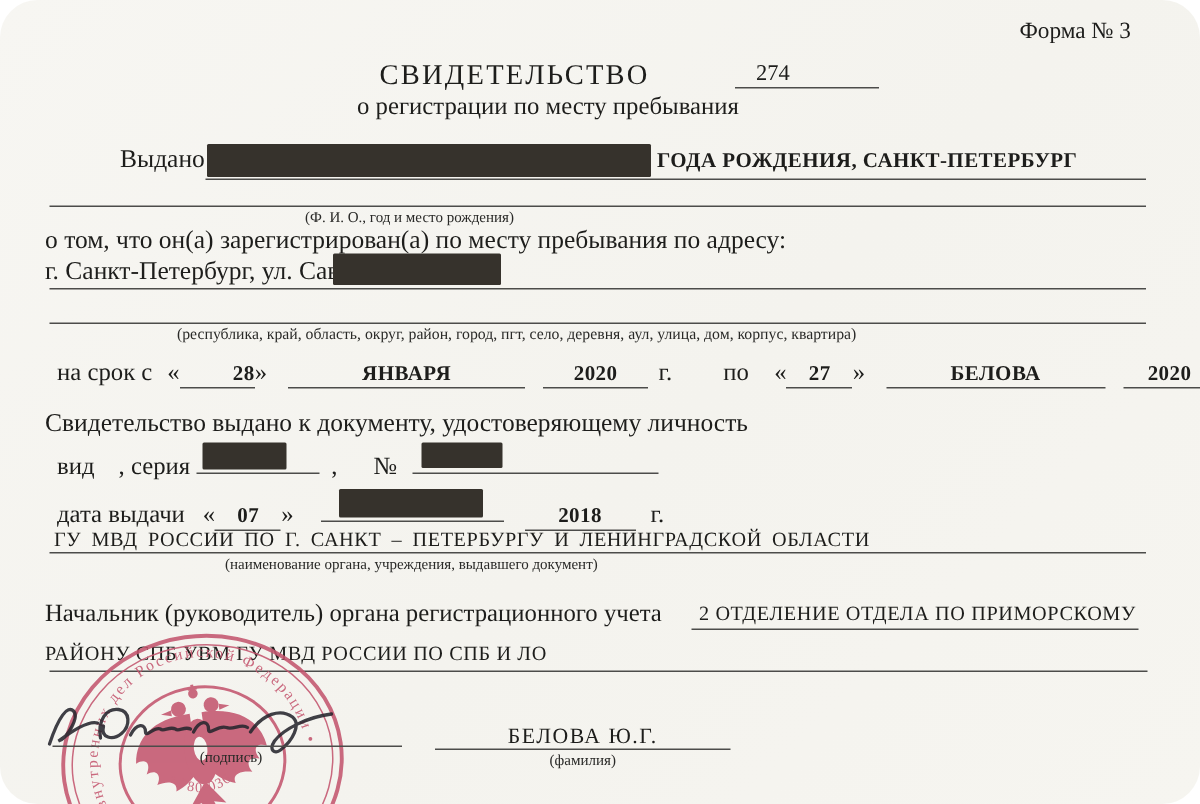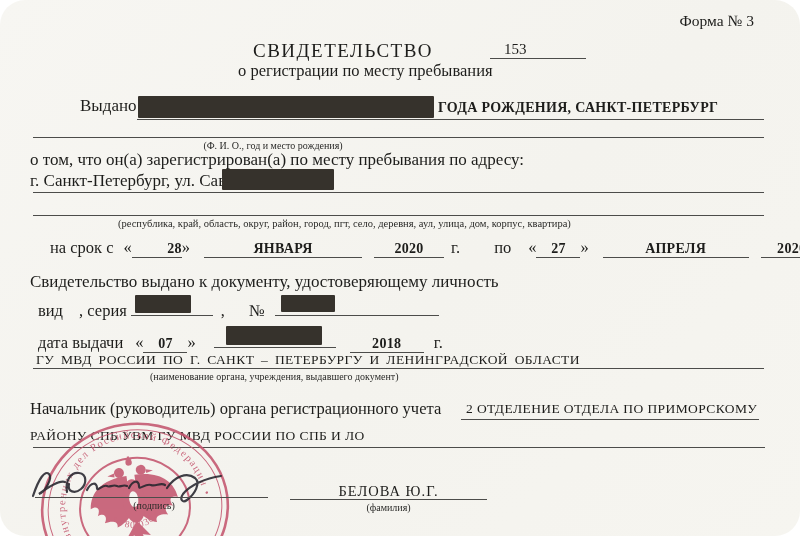--- a/index.html
+++ b/index.html
@@ -20,52 +20,52 @@
   .stamp-svg{opacity:.88;}
 </style>
 </head>
 <body>
 
 <div id="page">
 
   <div class="abs" style="top:12px;right:46px;font-size:15.5px;">Форма № 3</div>
 
   <div class="abs" style="top:40px;left:253px;font-size:19px;letter-spacing:1.5px;">СВИДЕТЕЛЬСТВО</div>
-  <div class="abs cell" style="top:41px;left:490px;width:82px;font-size:15px;text-align:left;padding-left:14px;">153</div>
+  <div class="abs cell" style="top:41px;left:490px;width:82px;font-size:15px;text-align:left;padding-left:14px;">274</div>
   <div class="abs" style="top:61px;left:238px;font-size:16.5px;">о регистрации по месту пребывания</div>
 
   <div class="abs t17" style="top:96px;left:80px;">Выдано</div>
   <div class="abs redact" style="top:96px;left:138px;width:296px;height:22px;"></div>
   <div class="abs typedb" style="top:100px;left:438px;">ГОДА РОЖДЕНИЯ, САНКТ-ПЕТЕРБУРГ</div>
   <div class="abs rule" style="top:119px;left:137px;width:627px;"></div>
 
   <div class="abs rule" style="top:137px;left:33px;width:731px;"></div>
   <div class="abs cap" style="top:140px;left:173px;width:200px;">(Ф. И. О., год и место рождения)</div>
 
   <div class="abs t17" style="top:150px;left:30px;">о том, что он(а) зарегистрирован(а) по месту пребывания по адресу:</div>
 
   <div class="abs t17" style="top:171px;left:30px;">г. Санкт-Петербург, ул. Савушкина, дом</div>
   <div class="abs redact" style="top:169px;left:222px;width:112px;height:21px;"></div>
   <div class="abs rule" style="top:192px;left:33px;width:731px;"></div>
   <div class="abs rule" style="top:215px;left:33px;width:731px;"></div>
   <div class="abs cap" style="top:218px;left:118px;width:310px;font-size:10.5px;">(республика, край, область, округ, район, город, пгт, село, деревня, аул, улица, дом, корпус, квартира)</div>
 
   <div class="abs row" style="top:238px;left:38px;font-size:16.5px;">
-    <span style="margin-right:10px;margin-left:12px;">на срок с</span>
+    <span style="margin-right:10px;">на срок с</span>
     <span>«</span>
     <span class="cell typedb" style="width:50px;text-align:right;">28</span>
     <span style="margin-right:14px;">»</span>
     <span class="cell typedb" style="width:158px;margin-right:12px;">ЯНВАРЯ</span>
     <span class="cell typedb" style="width:70px;margin-right:7px;">2020</span>
     <span style="margin-right:34px;">г.</span>
     <span style="margin-right:17px;">по</span>
     <span>«</span>
     <span class="cell typedb" style="width:44px;">27</span>
     <span style="margin-right:14px;">»</span>
-    <span class="cell typedb" style="width:146px;margin-right:12px;">АПРЕЛЯ</span>
+    <span class="cell typedb" style="width:146px;margin-right:12px;">БЕЛОВА</span>
     <span class="cell typedb" style="width:62px;margin-right:7px;">2020</span>
 
   </div>
 
   <div class="abs t17" style="top:272px;left:30px;">Свидетельство выдано к документу, удостоверяющему личность</div>
 
   <div class="abs row" style="top:295px;left:38px;font-size:16.5px;">
     <span style="margin-right:16px;">вид</span>
     <span style="margin-right:4px;">, серия</span>
     <span class="cell" style="width:82px;position:relative;height:20px;">

